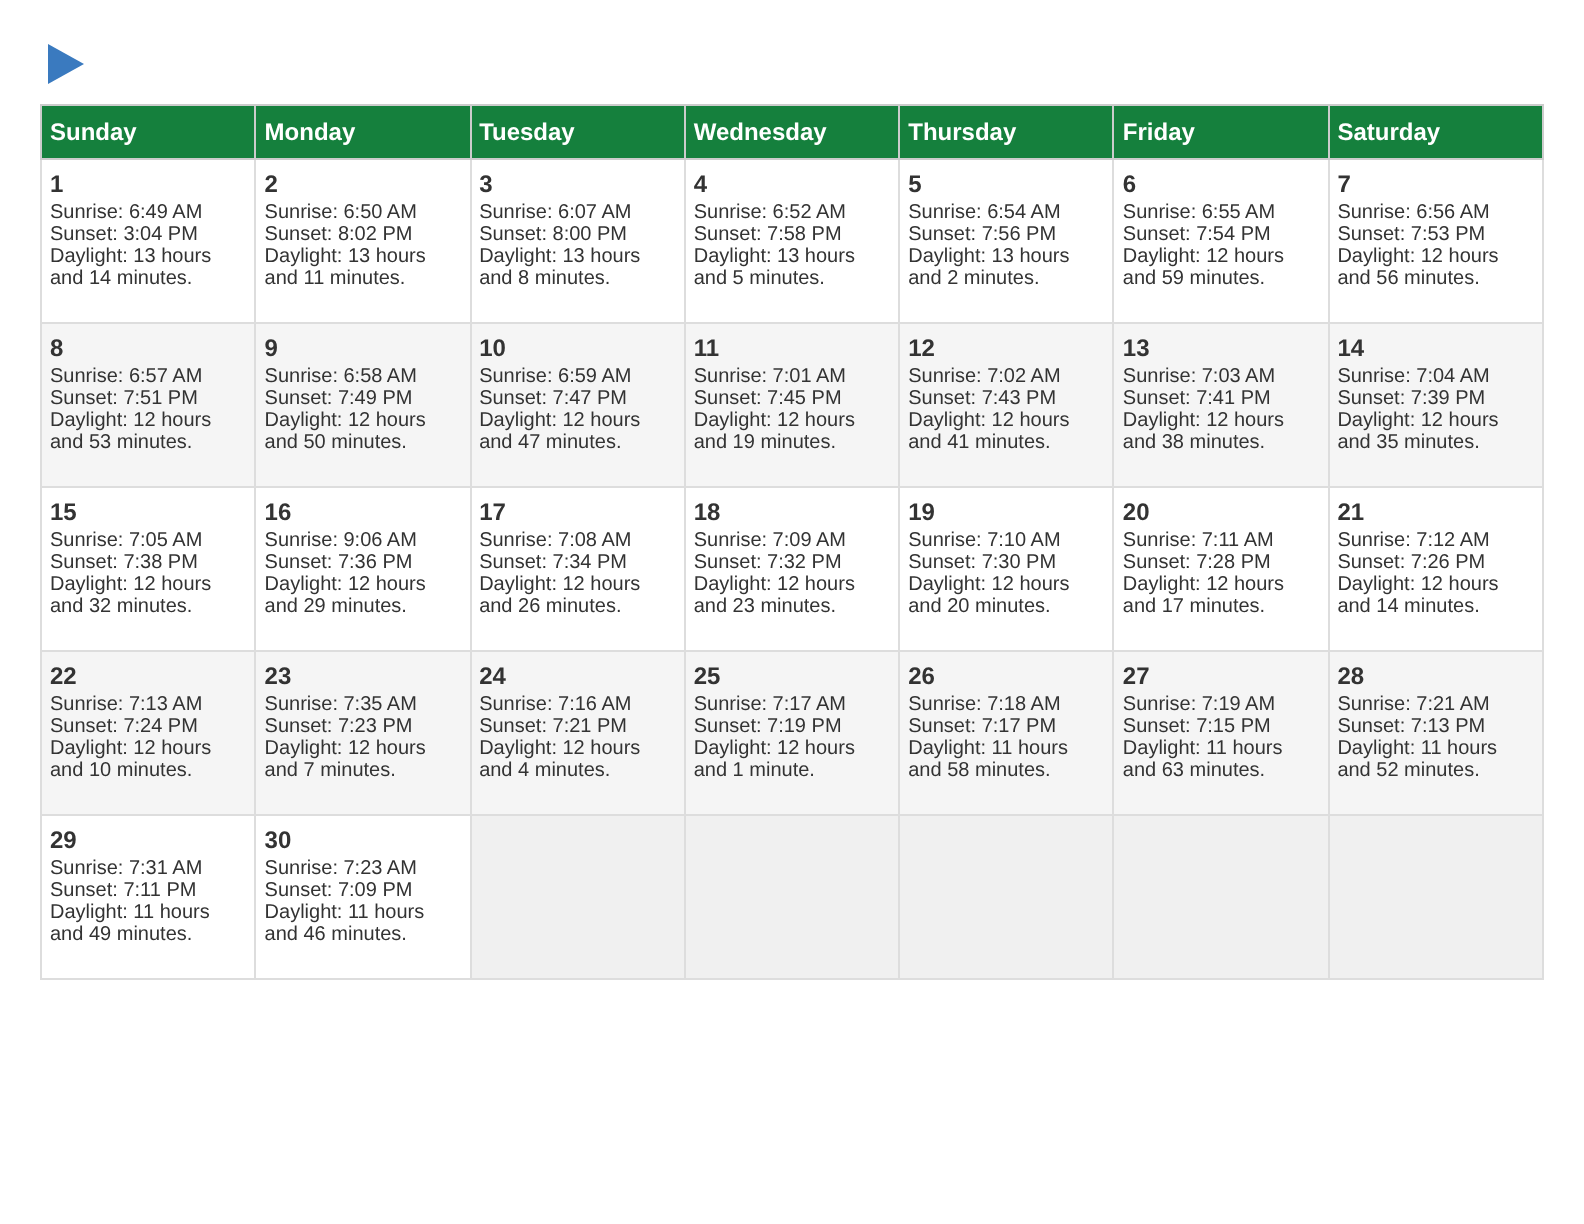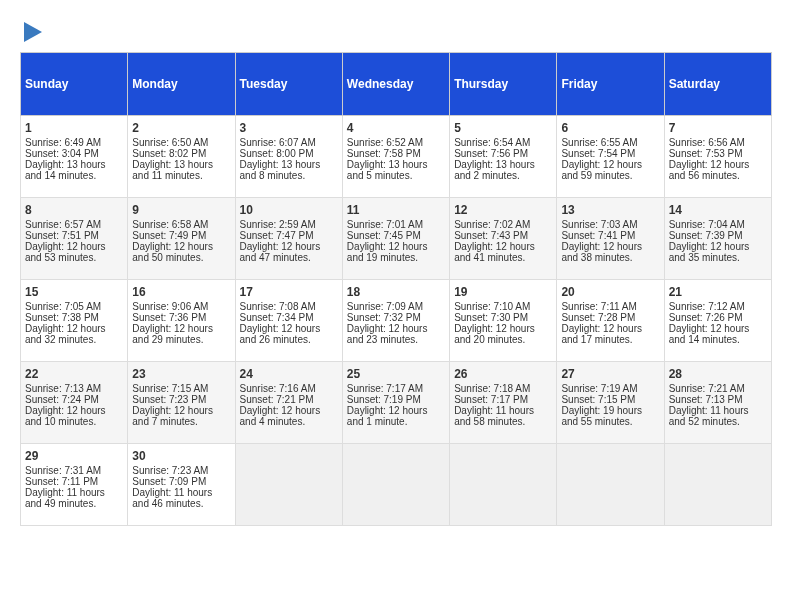--- a/index.html
+++ b/index.html
@@ -46,25 +46,25 @@
     .location {
       font-size: 15px;
       color: #555;
     }
     table {
       width: 100%;
       border-collapse: collapse;
       table-layout: fixed;
     }
     thead tr th {
-      background-color: #1d4ed8;
+      background-color: #15803d;
       color: #fff;
       font-size: 12px;
       font-weight: bold;
-      padding: 24px 4px;
+      padding: 6px 4px;
       text-align: left;
       border: 1px solid #ccc;
     }
     tbody tr td {
       vertical-align: top;
       font-size: 10px;
       color: #333;
       padding: 5px 4px;
       border: 1px solid #ddd;
       height: 82px;
@@ -117,42 +117,42 @@
         <td><span class="day-num">2</span><span>Sunrise: 6:50 AM</span><br><span>Sunset: 8:02 PM</span><br><span>Daylight: 13 hours and 11 minutes.</span></td>
         <td><span class="day-num">3</span><span>Sunrise: 6:07 AM</span><br><span>Sunset: 8:00 PM</span><br><span>Daylight: 13 hours and 8 minutes.</span></td>
         <td><span class="day-num">4</span><span>Sunrise: 6:52 AM</span><br><span>Sunset: 7:58 PM</span><br><span>Daylight: 13 hours and 5 minutes.</span></td>
         <td><span class="day-num">5</span><span>Sunrise: 6:54 AM</span><br><span>Sunset: 7:56 PM</span><br><span>Daylight: 13 hours and 2 minutes.</span></td>
         <td><span class="day-num">6</span><span>Sunrise: 6:55 AM</span><br><span>Sunset: 7:54 PM</span><br><span>Daylight: 12 hours and 59 minutes.</span></td>
         <td><span class="day-num">7</span><span>Sunrise: 6:56 AM</span><br><span>Sunset: 7:53 PM</span><br><span>Daylight: 12 hours and 56 minutes.</span></td>
       </tr>
       <tr>
         <td><span class="day-num">8</span><span>Sunrise: 6:57 AM</span><br><span>Sunset: 7:51 PM</span><br><span>Daylight: 12 hours and 53 minutes.</span></td>
         <td><span class="day-num">9</span><span>Sunrise: 6:58 AM</span><br><span>Sunset: 7:49 PM</span><br><span>Daylight: 12 hours and 50 minutes.</span></td>
-        <td><span class="day-num">10</span><span>Sunrise: 2:59 AM</span><br><span>Sunset: 7:47 PM</span><br><span>Daylight: 12 hours and 47 minutes.</span></td>
+        <td><span class="day-num">10</span><span>Sunrise: 6:59 AM</span><br><span>Sunset: 7:47 PM</span><br><span>Daylight: 12 hours and 47 minutes.</span></td>
         <td><span class="day-num">11</span><span>Sunrise: 7:01 AM</span><br><span>Sunset: 7:45 PM</span><br><span>Daylight: 12 hours and 19 minutes.</span></td>
         <td><span class="day-num">12</span><span>Sunrise: 7:02 AM</span><br><span>Sunset: 7:43 PM</span><br><span>Daylight: 12 hours and 41 minutes.</span></td>
         <td><span class="day-num">13</span><span>Sunrise: 7:03 AM</span><br><span>Sunset: 7:41 PM</span><br><span>Daylight: 12 hours and 38 minutes.</span></td>
         <td><span class="day-num">14</span><span>Sunrise: 7:04 AM</span><br><span>Sunset: 7:39 PM</span><br><span>Daylight: 12 hours and 35 minutes.</span></td>
       </tr>
       <tr>
         <td><span class="day-num">15</span><span>Sunrise: 7:05 AM</span><br><span>Sunset: 7:38 PM</span><br><span>Daylight: 12 hours and 32 minutes.</span></td>
         <td><span class="day-num">16</span><span>Sunrise: 9:06 AM</span><br><span>Sunset: 7:36 PM</span><br><span>Daylight: 12 hours and 29 minutes.</span></td>
         <td><span class="day-num">17</span><span>Sunrise: 7:08 AM</span><br><span>Sunset: 7:34 PM</span><br><span>Daylight: 12 hours and 26 minutes.</span></td>
         <td><span class="day-num">18</span><span>Sunrise: 7:09 AM</span><br><span>Sunset: 7:32 PM</span><br><span>Daylight: 12 hours and 23 minutes.</span></td>
         <td><span class="day-num">19</span><span>Sunrise: 7:10 AM</span><br><span>Sunset: 7:30 PM</span><br><span>Daylight: 12 hours and 20 minutes.</span></td>
         <td><span class="day-num">20</span><span>Sunrise: 7:11 AM</span><br><span>Sunset: 7:28 PM</span><br><span>Daylight: 12 hours and 17 minutes.</span></td>
         <td><span class="day-num">21</span><span>Sunrise: 7:12 AM</span><br><span>Sunset: 7:26 PM</span><br><span>Daylight: 12 hours and 14 minutes.</span></td>
       </tr>
       <tr>
         <td><span class="day-num">22</span><span>Sunrise: 7:13 AM</span><br><span>Sunset: 7:24 PM</span><br><span>Daylight: 12 hours and 10 minutes.</span></td>
-        <td><span class="day-num">23</span><span>Sunrise: 7:15 AM</span><br><span>Sunset: 7:23 PM</span><br><span>Daylight: 12 hours and 7 minutes.</span></td>
+        <td><span class="day-num">23</span><span>Sunrise: 7:35 AM</span><br><span>Sunset: 7:23 PM</span><br><span>Daylight: 12 hours and 7 minutes.</span></td>
         <td><span class="day-num">24</span><span>Sunrise: 7:16 AM</span><br><span>Sunset: 7:21 PM</span><br><span>Daylight: 12 hours and 4 minutes.</span></td>
         <td><span class="day-num">25</span><span>Sunrise: 7:17 AM</span><br><span>Sunset: 7:19 PM</span><br><span>Daylight: 12 hours and 1 minute.</span></td>
         <td><span class="day-num">26</span><span>Sunrise: 7:18 AM</span><br><span>Sunset: 7:17 PM</span><br><span>Daylight: 11 hours and 58 minutes.</span></td>
-        <td><span class="day-num">27</span><span>Sunrise: 7:19 AM</span><br><span>Sunset: 7:15 PM</span><br><span>Daylight: 19 hours and 55 minutes.</span></td>
+        <td><span class="day-num">27</span><span>Sunrise: 7:19 AM</span><br><span>Sunset: 7:15 PM</span><br><span>Daylight: 11 hours and 63 minutes.</span></td>
         <td><span class="day-num">28</span><span>Sunrise: 7:21 AM</span><br><span>Sunset: 7:13 PM</span><br><span>Daylight: 11 hours and 52 minutes.</span></td>
       </tr>
       <tr>
         <td><span class="day-num">29</span><span>Sunrise: 7:31 AM</span><br><span>Sunset: 7:11 PM</span><br><span>Daylight: 11 hours and 49 minutes.</span></td>
         <td><span class="day-num">30</span><span>Sunrise: 7:23 AM</span><br><span>Sunset: 7:09 PM</span><br><span>Daylight: 11 hours and 46 minutes.</span></td>
         <td class="empty-cell"></td>
         <td class="empty-cell"></td>
         <td class="empty-cell"></td>
         <td class="empty-cell"></td>
         <td class="empty-cell"></td>

